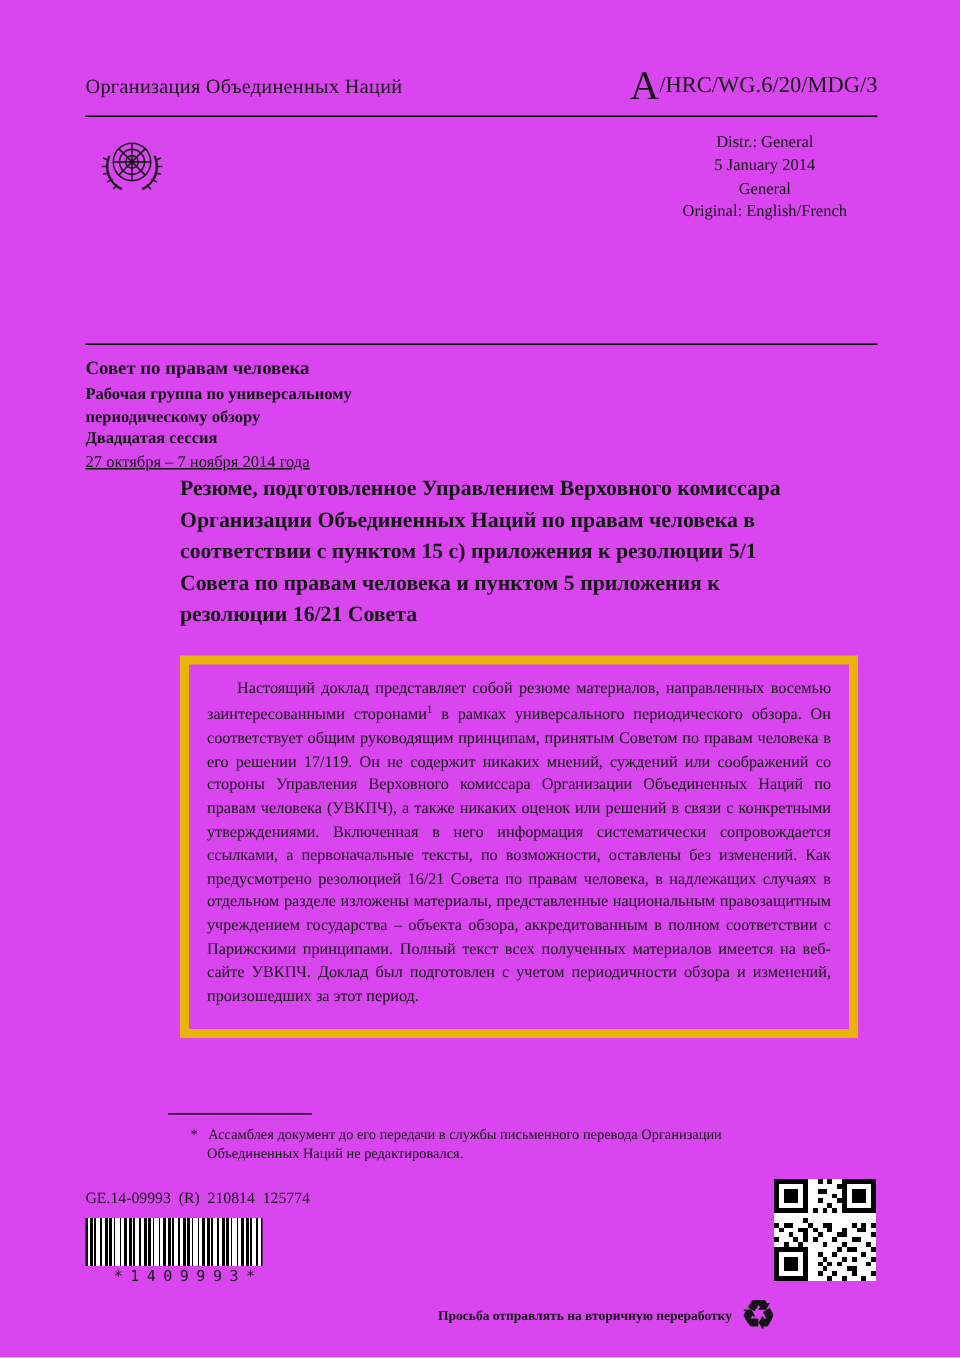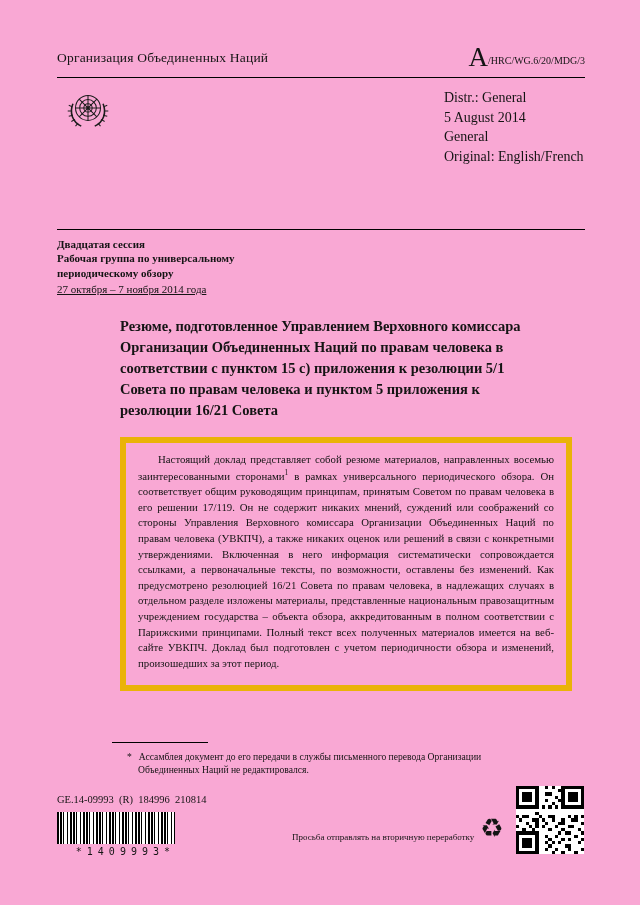--- a/index.html
+++ b/index.html
@@ -1,31 +1,31 @@
 <!DOCTYPE html>
 <html><head>
 <meta charset="utf-8">
 <style>
   html,body{margin:0;padding:0;background:#f0f0f0;}
   .page{
-    position:relative;width:640px;height:905px;background:#f9a8d4;
+    position:relative;width:640px;height:905px;background:#d946ef;
     font-family:"Liberation Serif","DejaVu Serif",serif;color:#141414;
     outline:1px solid #d9d9d9;overflow:hidden;margin:0 auto;
   }
   
   .header-row{position:absolute;left:57px;right:55px;top:44px;display:flex;justify-content:space-between;align-items:flex-end;}
   .org-name{font-size:13.5px;padding-bottom:5px;letter-spacing:.2px;}
   .doc-symbol{display:flex;align-items:flex-end;}
   .doc-symbol .big-a{font-size:27px;line-height:1;}
-  .doc-symbol .rest{font-size:10px;padding-bottom:5px;}
+  .doc-symbol .rest{font-size:15px;padding-bottom:5px;}
   .header-rule{position:absolute;left:57px;right:55px;top:77px;border-top:1.5px solid #000;}
   
   .emblem{position:absolute;left:62px;top:84px;width:52px;height:52px;}
   .assembly-title{position:absolute;left:130px;top:84px;font-size:21px;font-weight:bold;letter-spacing:.2px;}
-  .distr-block{position:absolute;left:444px;top:88px;font-size:14px;line-height:1.4;}
+  .distr-block{position:absolute;left:455px;top:88px;font-size:11px;line-height:1.4;text-align:center;}
   .section-rule{position:absolute;left:57px;right:55px;top:229px;border-top:1px solid #000;}
   
   .session-block{position:absolute;left:57px;top:237px;width:240px;font-size:11px;font-weight:bold;line-height:1.3;}
   .session-body{font-size:12.5px;margin-bottom:3px;}
   .session-dates{font-weight:normal;margin-top:2px;text-decoration:underline;}
   
   .main-col{position:absolute;left:120px;top:316px;width:452px;}
   .doc-title{font-size:14.5px;font-weight:bold;line-height:1.45;width:424px;}
   .country{margin-top:16px;font-size:13px;font-weight:bold;}
   .country .fn-star{vertical-align:super;font-size:9px;font-weight:normal;}
@@ -35,21 +35,21 @@
   
   .footnote{position:absolute;left:112px;top:742px;width:430px;font-size:9.6px;line-height:1.4;}
   .footnote-rule{width:96px;border-top:1px solid #000;margin-bottom:7px;}
   .footnote-text{padding-left:26px;text-indent:-11px;}
   .footnote-text .fn-marker{margin-right:7px;}
   
   .ge-code{position:absolute;left:57px;top:794px;font-size:10.5px;white-space:pre;}
   .barcode-wrap{position:absolute;left:57px;top:812px;width:118px;text-align:right;}
   .barcode{height:32px;background:repeating-linear-gradient(90deg,#000 0 2px,#fff 2px 3px,#000 3px 5px,#fff 5px 6px,#000 6px 7px,#fff 7px 10px,#000 10px 11px,#fff 11px 13px);}
   .barcode-label{font-size:10px;letter-spacing:5px;margin-top:2px;font-family:"DejaVu Sans Mono","Liberation Mono",monospace;}
-  .recycle{position:absolute;left:292px;top:816px;display:flex;align-items:flex-end;gap:6px;font-size:9px;font-weight:normal;}
+  .recycle{position:absolute;left:292px;top:864px;display:flex;align-items:center;gap:6px;font-size:9px;font-weight:bold;}
   .recycle-icon{font-size:26px;line-height:1;}
   .qr{position:absolute;left:516px;top:786px;width:68px;height:68px;}
 </style>
 </head>
 <body>
 
 <div class="page">
 
   <div class="header-row">
     <div class="org-name">Организация Объединенных Наций</div>
@@ -74,48 +74,49 @@
     </g>
     <g fill="none" stroke="#1c1c1c" stroke-width="2">
       <path d="M20,44 l-7,-3 M19,52 l-8,0 M21,60 l-8,2 M25,68 l-7,4 M31,75 l-5,6"></path>
       <path d="M80,44 l7,-3 M81,52 l8,0 M79,60 l8,2 M75,68 l7,4 M69,75 l5,6"></path>
     </g>
   </svg>
 
 
   <div class="distr-block">
     <div>Distr.: General</div>
-    <div>5 August 2014</div>
+    <div>5 January 2014</div>
     <div>General</div>
     <div>Original: English/French</div>
   </div>
 
   <div class="section-rule"></div>
 
   <div class="session-block">
+    <div class="session-body">Совет по правам человека</div>
+    <div>Рабочая группа по универсальному периодическому обзору</div>
     <div>Двадцатая сессия</div>
-    <div>Рабочая группа по универсальному периодическому обзору</div>
     <div class="session-dates">27 октября – 7 ноября 2014 года</div>
   </div>
 
   <div class="main-col">
     <div class="doc-title">Резюме, подготовленное Управлением Верховного комиссара Организации Объединенных Наций по правам человека в соответствии с пунктом 15 c) приложения к резолюции 5/1 Совета по правам человека и пунктом 5 приложения к резолюции 16/21 Совета</div>
     <div class="summary-box">
       <p><span>Настоящий доклад представляет собой резюме материалов, направленных восемью заинтересованными сторонами</span><sup>1</sup><span> в рамках универсального периодического обзора. Он соответствует общим руководящим принципам, принятым Советом по правам человека в его решении 17/119. Он не содержит никаких мнений, суждений или соображений со стороны Управления Верховного комиссара Организации Объединенных Наций по правам человека (УВКПЧ), а также никаких оценок или решений в связи с конкретными утверждениями. Включенная в него информация систематически сопровождается ссылками, а первоначальные тексты, по возможности, оставлены без изменений. Как предусмотрено резолюцией 16/21 Совета по правам человека, в надлежащих случаях в отдельном разделе изложены материалы, представленные национальным правозащитным учреждением государства – объекта обзора, аккредитованным в полном соответствии с Парижскими принципами. Полный текст всех полученных материалов имеется на веб-сайте УВКПЧ. Доклад был подготовлен с учетом периодичности обзора и изменений, произошедших за этот период.</span></p>
     </div>
   </div>
 
   <div class="footnote">
     <div class="footnote-rule"></div>
     <div class="footnote-text">
       <span class="fn-marker">*</span><span>Ассамблея документ до его передачи в службы письменного перевода Организации Объединенных Наций не редактировался.</span>
     </div>
   </div>
 
-  <div class="ge-code">GE.14-09993  (R)  184996  210814</div>
+  <div class="ge-code">GE.14-09993  (R)  210814  125774</div>
 
   <div class="barcode-wrap">
     <div class="barcode"></div>
     <div class="barcode-label">*1409993*</div>
   </div>
 
   <div class="recycle">
     <span>Просьба отправлять на вторичную переработку</span>
     <span class="recycle-icon">♻</span>
   </div>

